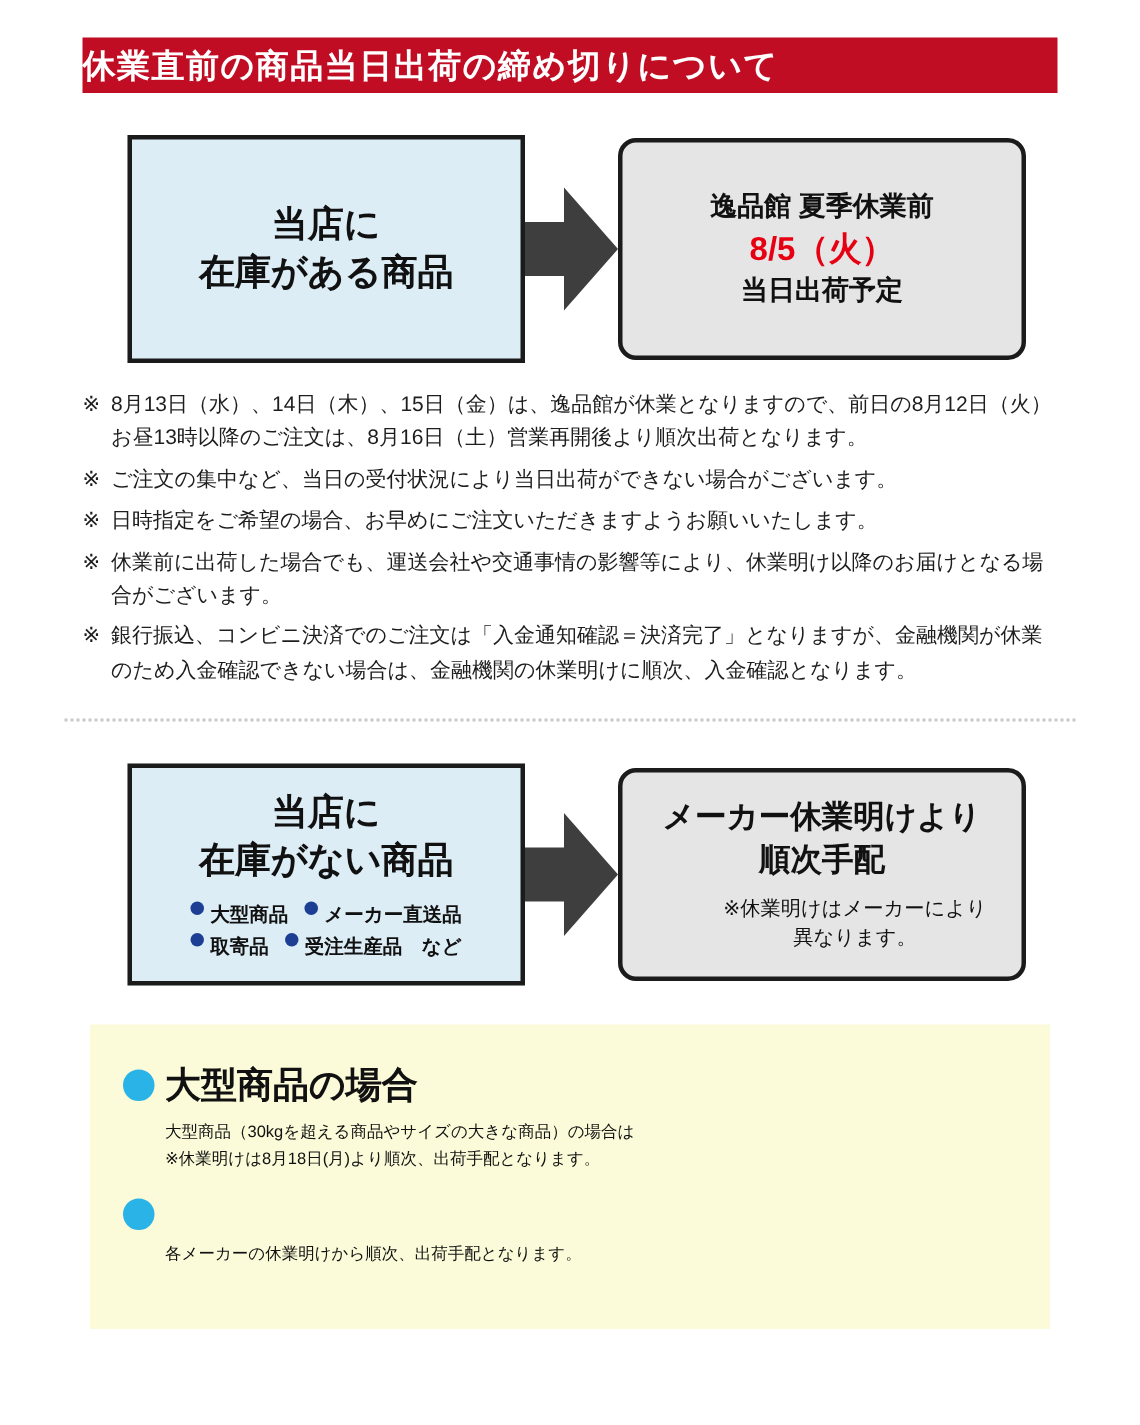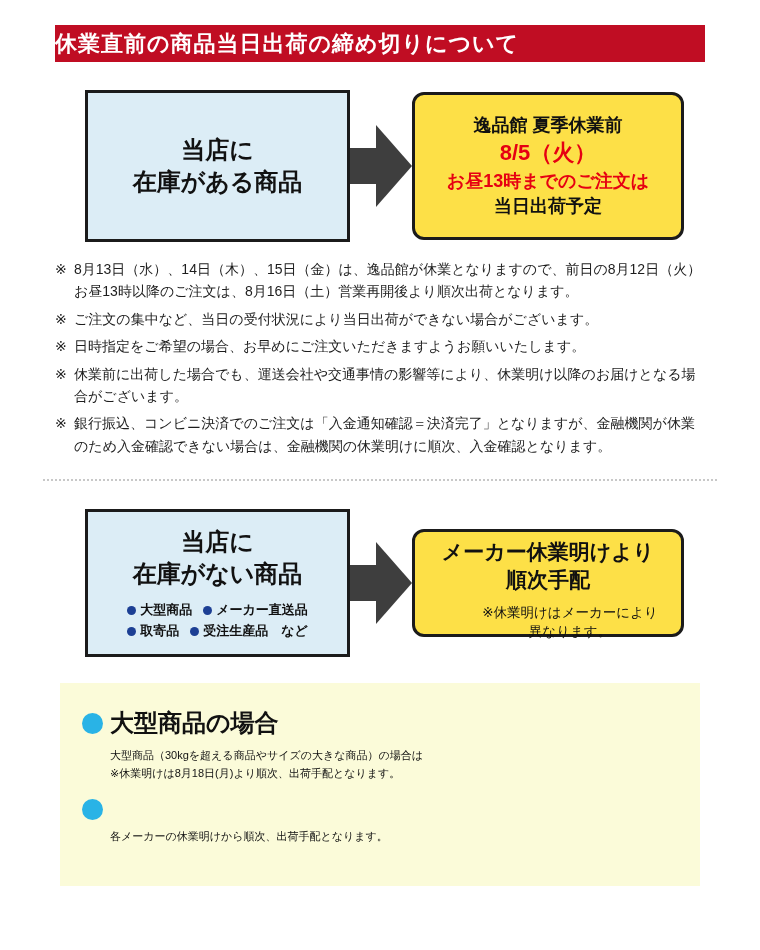--- a/index.html
+++ b/index.html
@@ -20,44 +20,44 @@
   .box-blue {
     width:265px; height:152px; background:var(--box-blue-bg,#dcedf6);
     border:3px solid var(--box-border,#1b1b1b);
     display:flex; flex-direction:column; justify-content:center; align-items:center; text-align:center;
   }
   .blue-line { font-size:24px; font-weight:bold; line-height:1.32; color:#111; }
   .arrow { display:flex; align-items:center; }
   .arrow-shaft { display:block; width:26px; height:36px; background:var(--arrow-color,#3e3e3e); }
   .arrow-head { display:block; width:0; height:0; border-top:41px solid transparent; border-bottom:41px solid transparent; border-left:36px solid var(--arrow-color,#3e3e3e); }
   .box-white {
-    width:272px; height:148px; background:#fde047;
+    width:272px; height:148px; background:#e5e5e5;
     border:3px solid var(--box-border,#1b1b1b); border-radius:12px;
     display:flex; flex-direction:column; justify-content:center; align-items:center; text-align:center; padding:6px;
   }
   .result-line { font-weight:bold; font-size:18px; line-height:1.4; color:#111; }
   .result-line.date { font-size:22px; }
   .red { color:var(--accent-red,#e60012); }
 
   
   .notes { list-style:none; margin-top:16px; font-size:14px; line-height:1.6; color:#1d1d1d; }
   .notes li { display:flex; margin-bottom:5px; }
   .notes .marker { flex:0 0 19px; }
   .notes .note-text { flex:1; }
 
   
   .divider { border-top:2px dotted #c8c8c8; margin:22px -12px 0; }
 
   
   .flow-row2 .box-blue { height:148px; }
   .tag-rows { margin-top:9px; }
   .tag-row { display:flex; justify-content:center; gap:11px; font-size:13px; font-weight:bold; color:#111; margin-top:3px; }
-  .tag { display:inline-flex; align-items:center; gap:4px; white-space:nowrap; }
+  .tag { display:inline-flex; align-items:flex-start; gap:4px; white-space:nowrap; }
   .dot { display:inline-block; width:9px; height:9px; border-radius:50%; background:var(--tag-bullet,#1c3f94); font-style:normal; }
-  .flow-row2 .box-white { height:108px;justify-content:space-between; }
+  .flow-row2 .box-white { height:142px; }
   .result-title { font-size:21px; font-weight:bold; line-height:1.35; color:#111; }
   .result-note { font-size:13.5px; line-height:1.4; color:#111;margin-left:44px; }
   .result-note.first { margin-top:9px; }
 
   
   .yellow { background:var(--yellow-bg,#fbfbd9); margin:26px 5px 0; padding:16px 22px 24px; }
   .case-heading { display:flex; align-items:center; gap:7px; font-size:24px; font-weight:bold; color:#111; margin-top:8px; }
   .cyan-dot { display:inline-block; width:21px; height:21px; border-radius:50%; background:var(--cyan-bullet,#29b3e6); flex:0 0 21px; font-style:normal; }
   .case-body { margin:8px 0 16px 28px; font-size:11px; line-height:1.62; color:#111; }
   .case-body p { margin:0; }
@@ -76,21 +76,20 @@
       <div class="blue-line">当店に</div>
       <div class="blue-line">在庫がある商品</div>
     </div>
     <div class="arrow">
       <span class="arrow-shaft"></span>
       <span class="arrow-head"></span>
     </div>
     <div class="box-white">
       <div class="result-line">逸品館 夏季休業前</div>
       <div class="result-line date red">8/5（火）</div>
-      <div class="result-line red">お昼13時までのご注文は</div>
       <div class="result-line">当日出荷予定</div>
     </div>
   </section>
 
   <ul class="notes">
     <li>
       <span class="marker">※</span>
       <span class="note-text">8月13日（水）、14日（木）、15日（金）は、逸品館が休業となりますので、前日の8月12日（火）お昼13時以降のご注文は、8月16日（土）営業再開後より順次出荷となります。</span>
     </li>
     <li>

